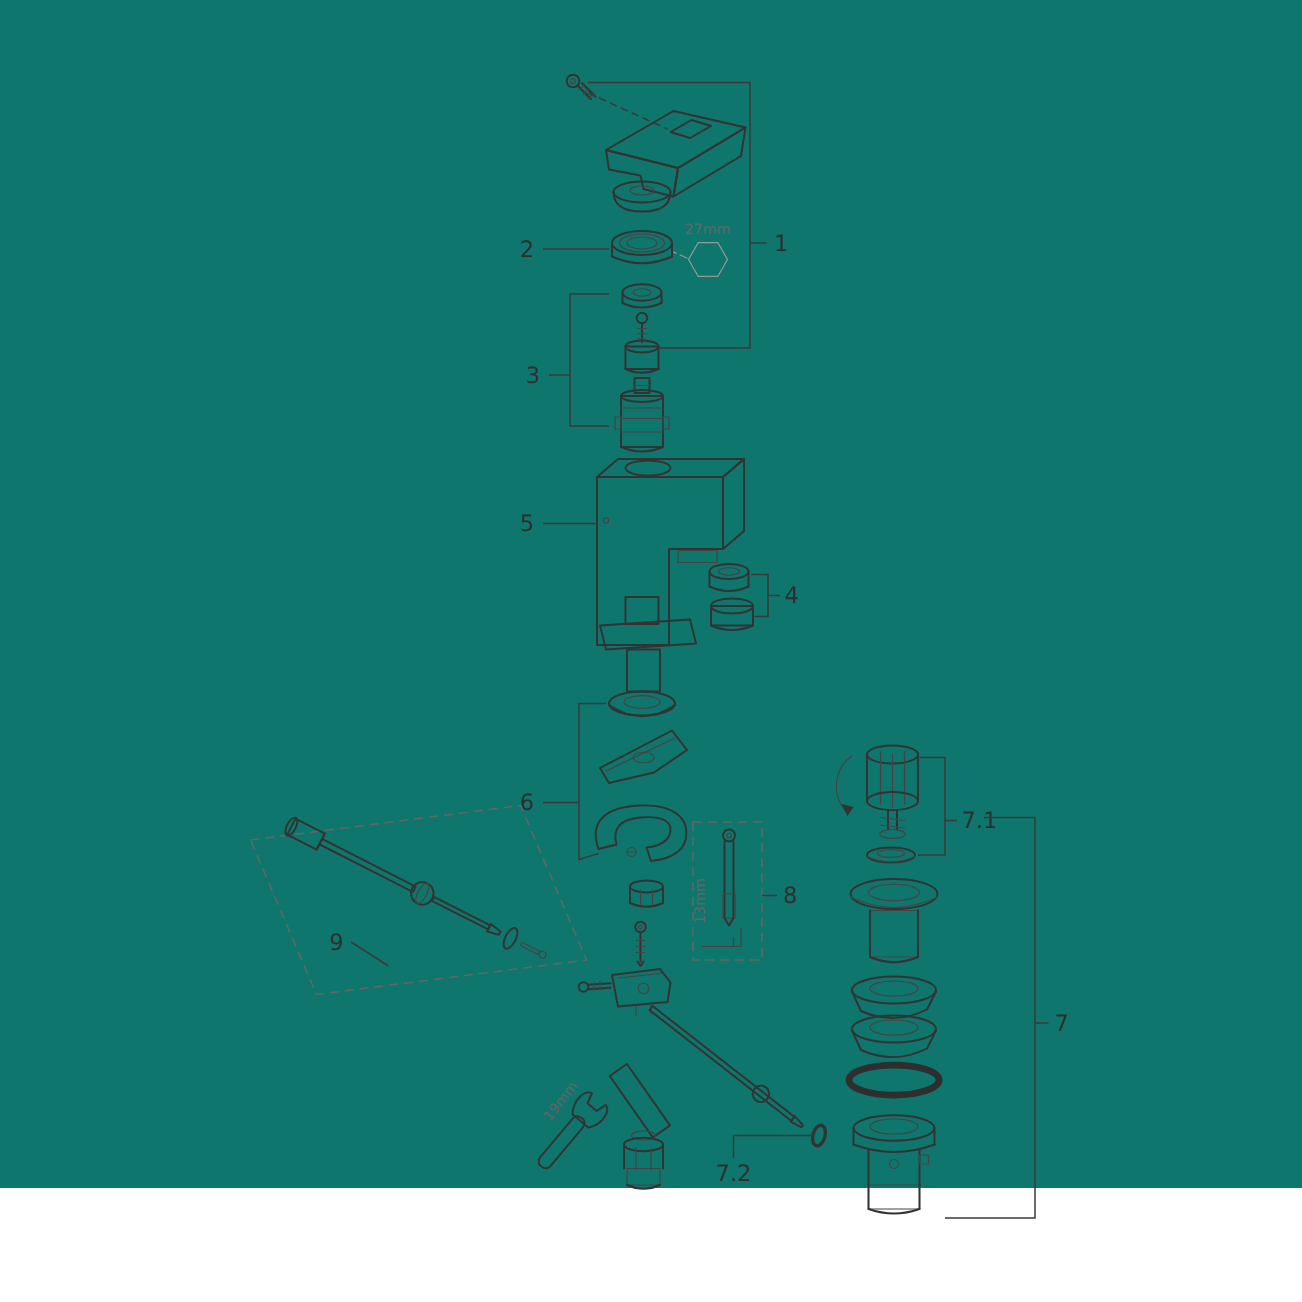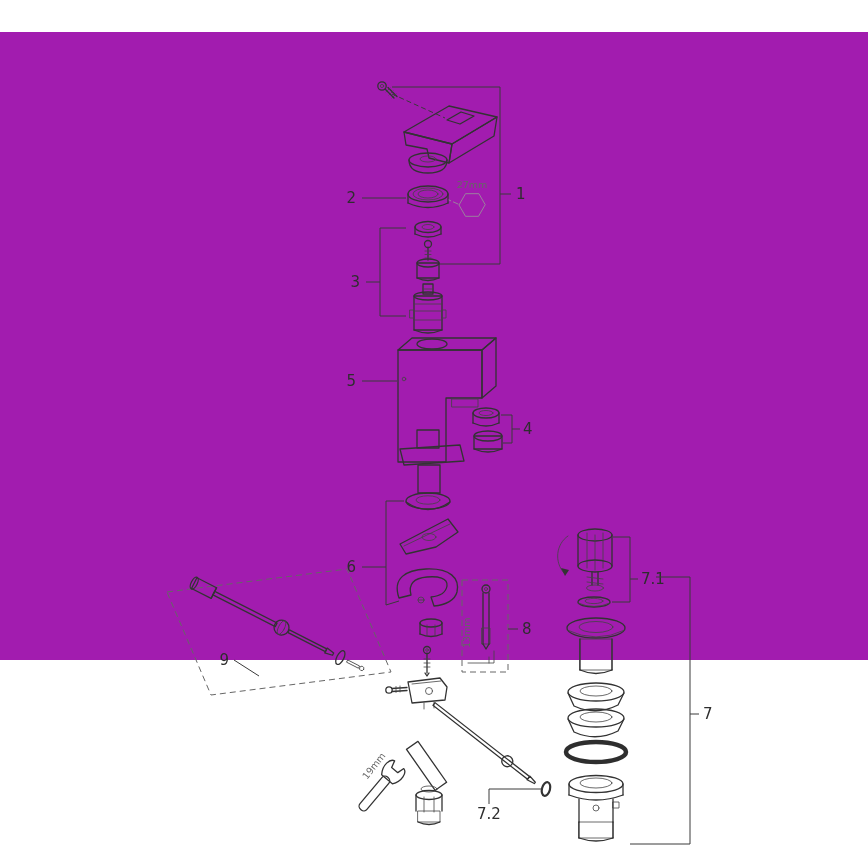--- a/index.html
+++ b/index.html
@@ -1,16 +1,16 @@
 <!DOCTYPE html>
 <html><head>
 <meta charset="utf-8">
 <style>
   html,body{margin:0;padding:0;background:#ffffff;width:868px;height:868px;overflow:hidden;}
-  #stage{position:relative;width:868px;height:628px;background:#a21caf;margin-top:32px;}
+  #stage{position:relative;width:868px;height:792px;background:#0f766e;}
   svg{display:block;}
   .ln{fill:none;stroke:#333;stroke-width:1.3;stroke-linejoin:round;stroke-linecap:round;}
   .thin{fill:none;stroke:#444;stroke-width:0.8;stroke-linejoin:round;stroke-linecap:round;}
   .leader{fill:none;stroke:#3a3a3a;stroke-width:1;}
   .dash{stroke-dasharray:5 3;}
   .dashbox{fill:none;stroke:#666;stroke-width:1;stroke-dasharray:6 4;}
   .callout{font-family:"DejaVu Sans",sans-serif;font-size:15px;fill:#2e2e2e;}
   .ann{font-family:"DejaVu Sans",sans-serif;font-size:9.5px;fill:#666;}
   .grey{stroke:#999;}
 </style>

